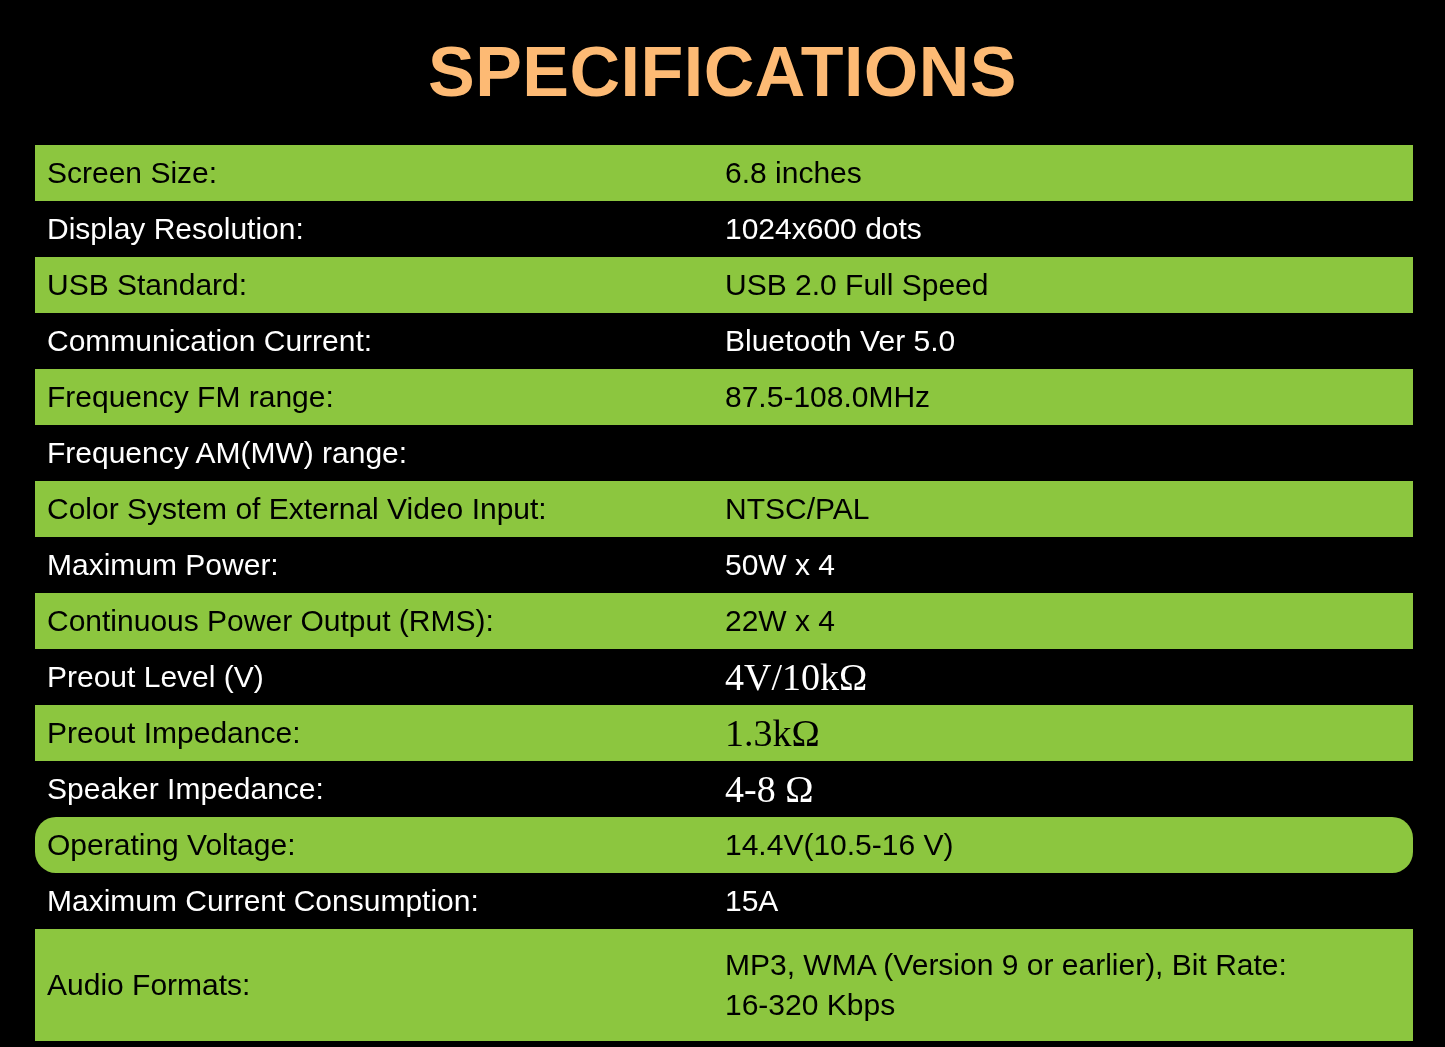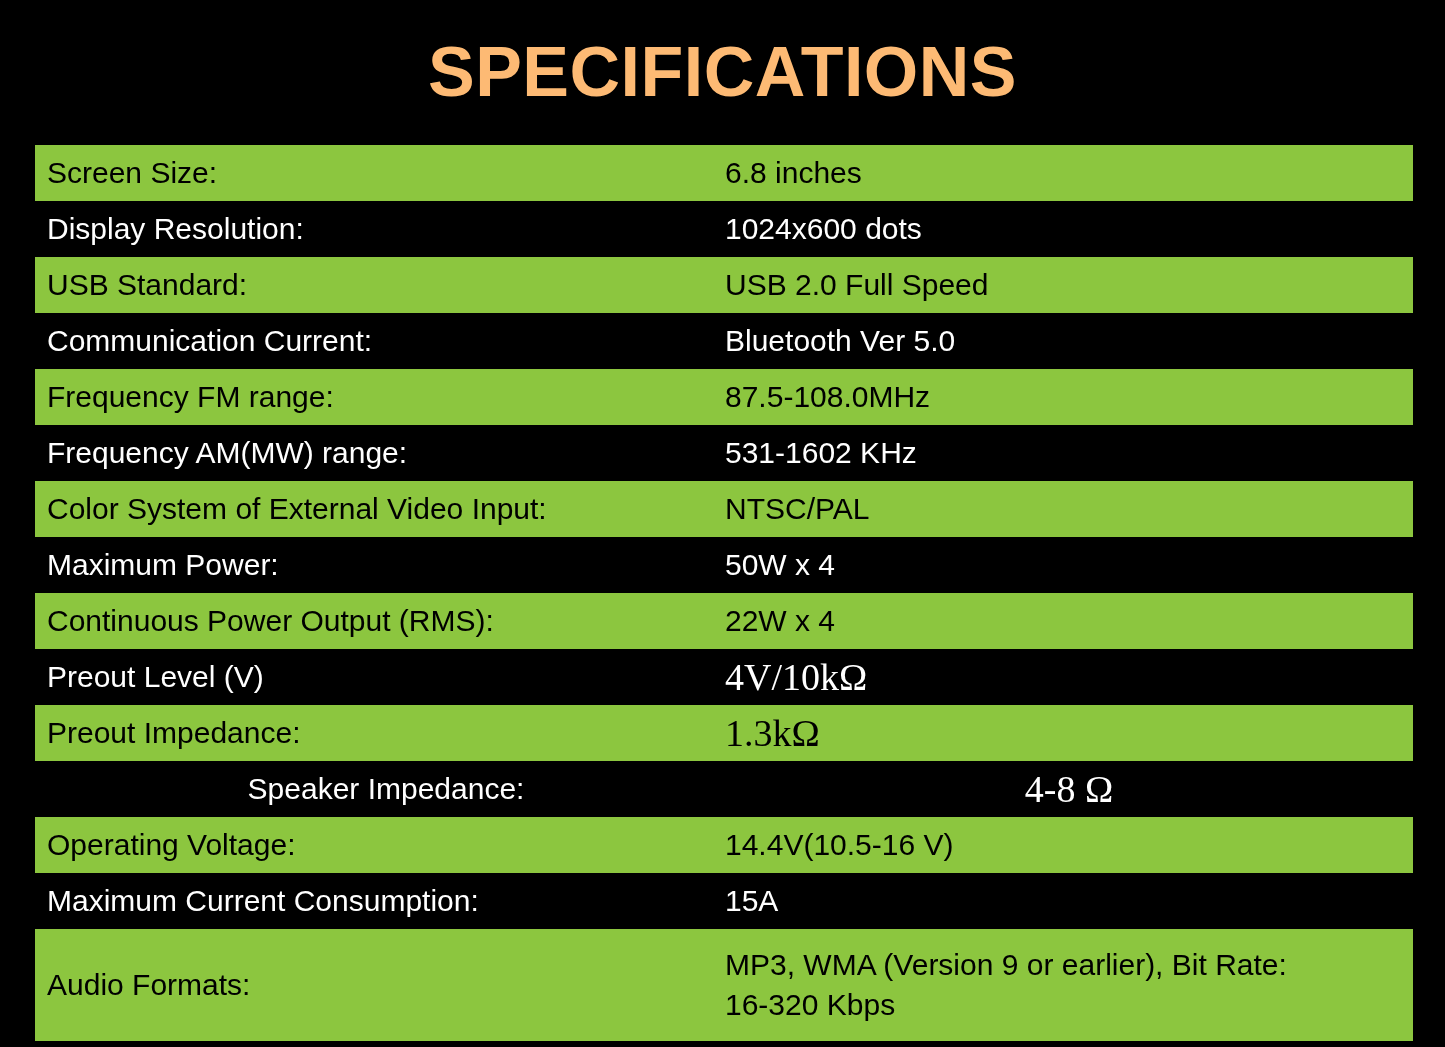--- a/index.html
+++ b/index.html
@@ -131,21 +131,20 @@
       <div class="spec-row dark" style="background: rgb(0, 0, 0);">
         <div class="spec-label" style="color: rgb(255, 255, 255);">Communication Current:</div>
         <div class="spec-value" style="color: rgb(255, 255, 255);">Bluetooth Ver 5.0</div>
       </div>
       <div class="spec-row green" style="background: rgb(140, 198, 63);">
         <div class="spec-label" style="color: rgb(0, 0, 0);">Frequency FM range:</div>
         <div class="spec-value" style="color: rgb(0, 0, 0);">87.5-108.0MHz</div>
       </div>
       <div class="spec-row dark" style="background: rgb(0, 0, 0);">
         <div class="spec-label" style="color: rgb(255, 255, 255);">Frequency AM(MW) range:</div>
-        <div class="spec-value" style="color: rgb(255, 255, 255);">531-1602 KHz</div>
       </div>
       <div class="spec-row green" style="background: rgb(140, 198, 63);">
         <div class="spec-label" style="color: rgb(0, 0, 0);">Color System of External Video Input:</div>
         <div class="spec-value" style="color: rgb(0, 0, 0);">NTSC/PAL</div>
       </div>
       <div class="spec-row dark" style="background: rgb(0, 0, 0);">
         <div class="spec-label" style="color: rgb(255, 255, 255);">Maximum Power:</div>
         <div class="spec-value" style="color: rgb(255, 255, 255);">50W x 4</div>
       </div>
       <div class="spec-row green" style="background: rgb(140, 198, 63);">
@@ -153,25 +152,25 @@
         <div class="spec-value" style="color: rgb(0, 0, 0);">22W x 4</div>
       </div>
       <div class="spec-row dark" style="background: rgb(0, 0, 0);">
         <div class="spec-label" style="color: rgb(255, 255, 255);">Preout Level (V)</div>
         <div class="spec-value sym" style="color: rgb(255, 255, 255);">4V/10kΩ</div>
       </div>
       <div class="spec-row green" style="background: rgb(140, 198, 63);">
         <div class="spec-label" style="color: rgb(0, 0, 0);">Preout Impedance:</div>
         <div class="spec-value sym" style="color: rgb(0, 0, 0);">1.3kΩ</div>
       </div>
-      <div class="spec-row dark" style="background: rgb(0, 0, 0); text-align: center;">
+      <div class="spec-row dark" style="background: rgb(0, 0, 0);">
         <div class="spec-label" style="color: rgb(255, 255, 255);">Speaker Impedance:</div>
         <div class="spec-value sym" style="color: rgb(255, 255, 255);">4-8 Ω</div>
       </div>
-      <div class="spec-row green" style="background: rgb(140, 198, 63);">
+      <div class="spec-row green" style="background: rgb(140, 198, 63); border-radius: 21px;">
         <div class="spec-label" style="color: rgb(0, 0, 0);">Operating Voltage:</div>
         <div class="spec-value" style="color: rgb(0, 0, 0);">14.4V(10.5-16 V)</div>
       </div>
       <div class="spec-row dark" style="background: rgb(0, 0, 0);">
         <div class="spec-label" style="color: rgb(255, 255, 255);">Maximum Current Consumption:</div>
         <div class="spec-value" style="color: rgb(255, 255, 255);">15A</div>
       </div>
       <div class="spec-row green tall" style="background: rgb(140, 198, 63);">
         <div class="spec-label" style="color: rgb(0, 0, 0);">Audio Formats:</div>
         <div class="spec-value" style="color: rgb(0, 0, 0);">MP3, WMA (Version 9 or earlier), Bit Rate:

